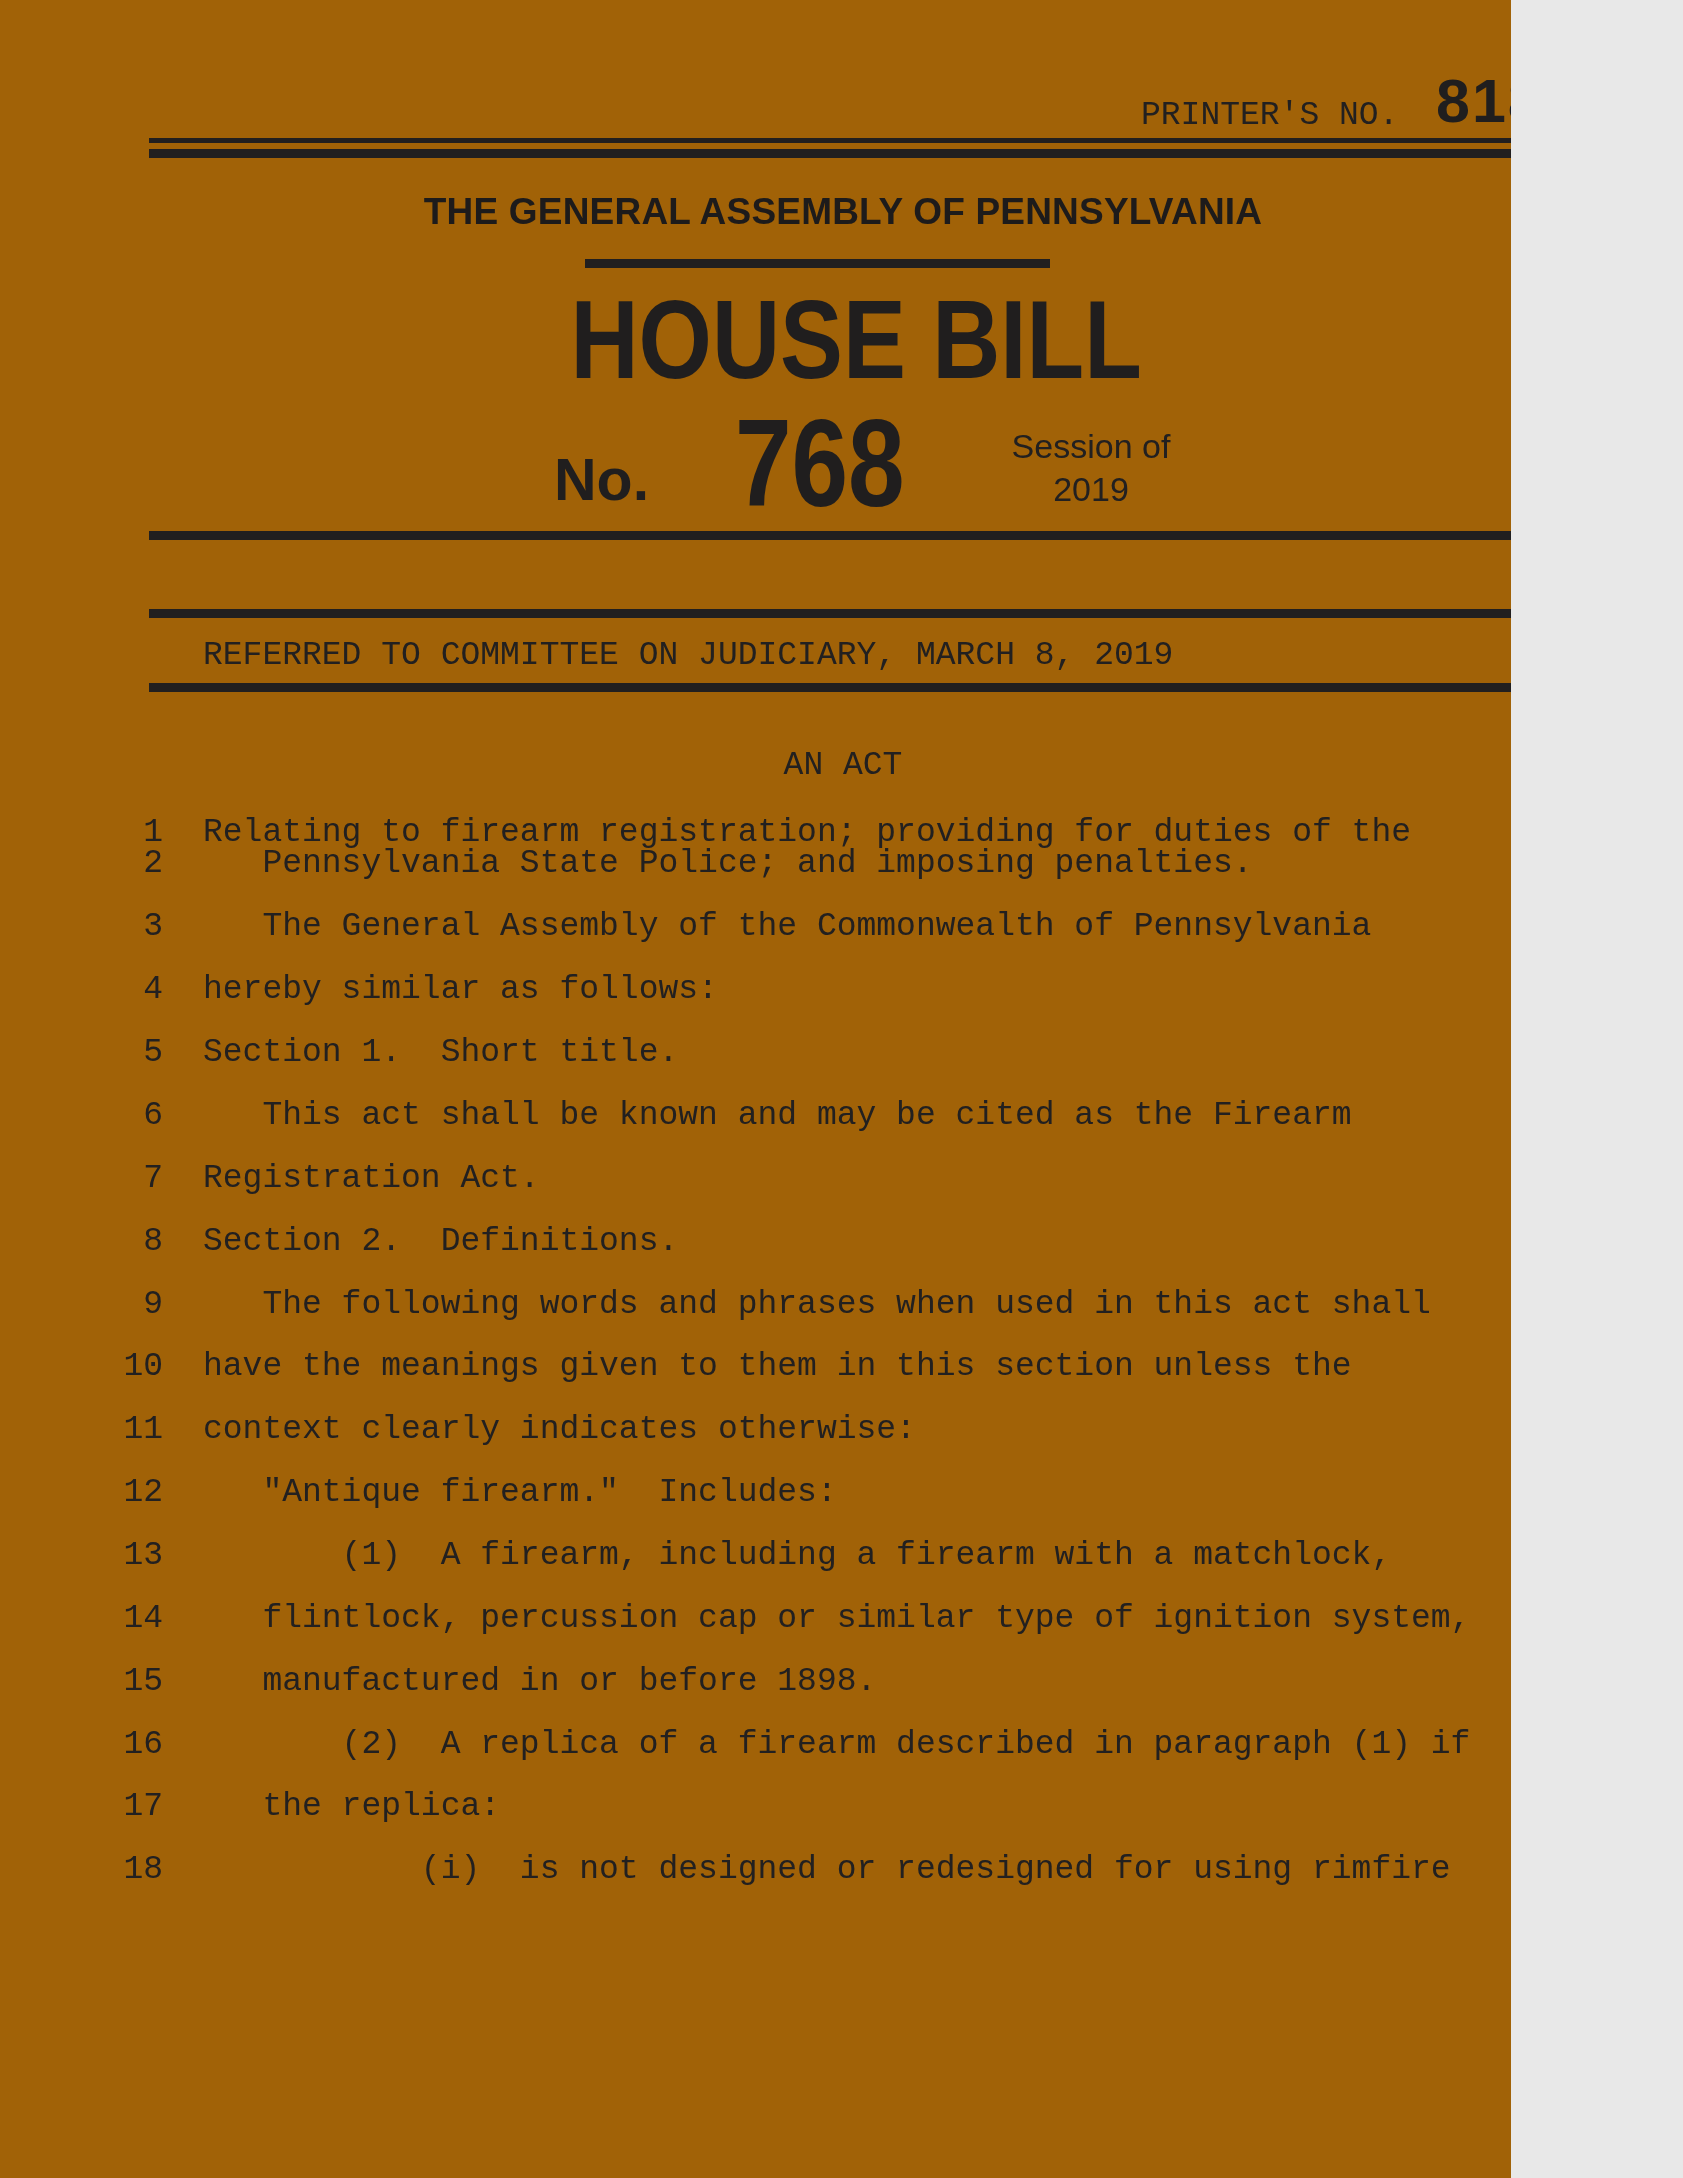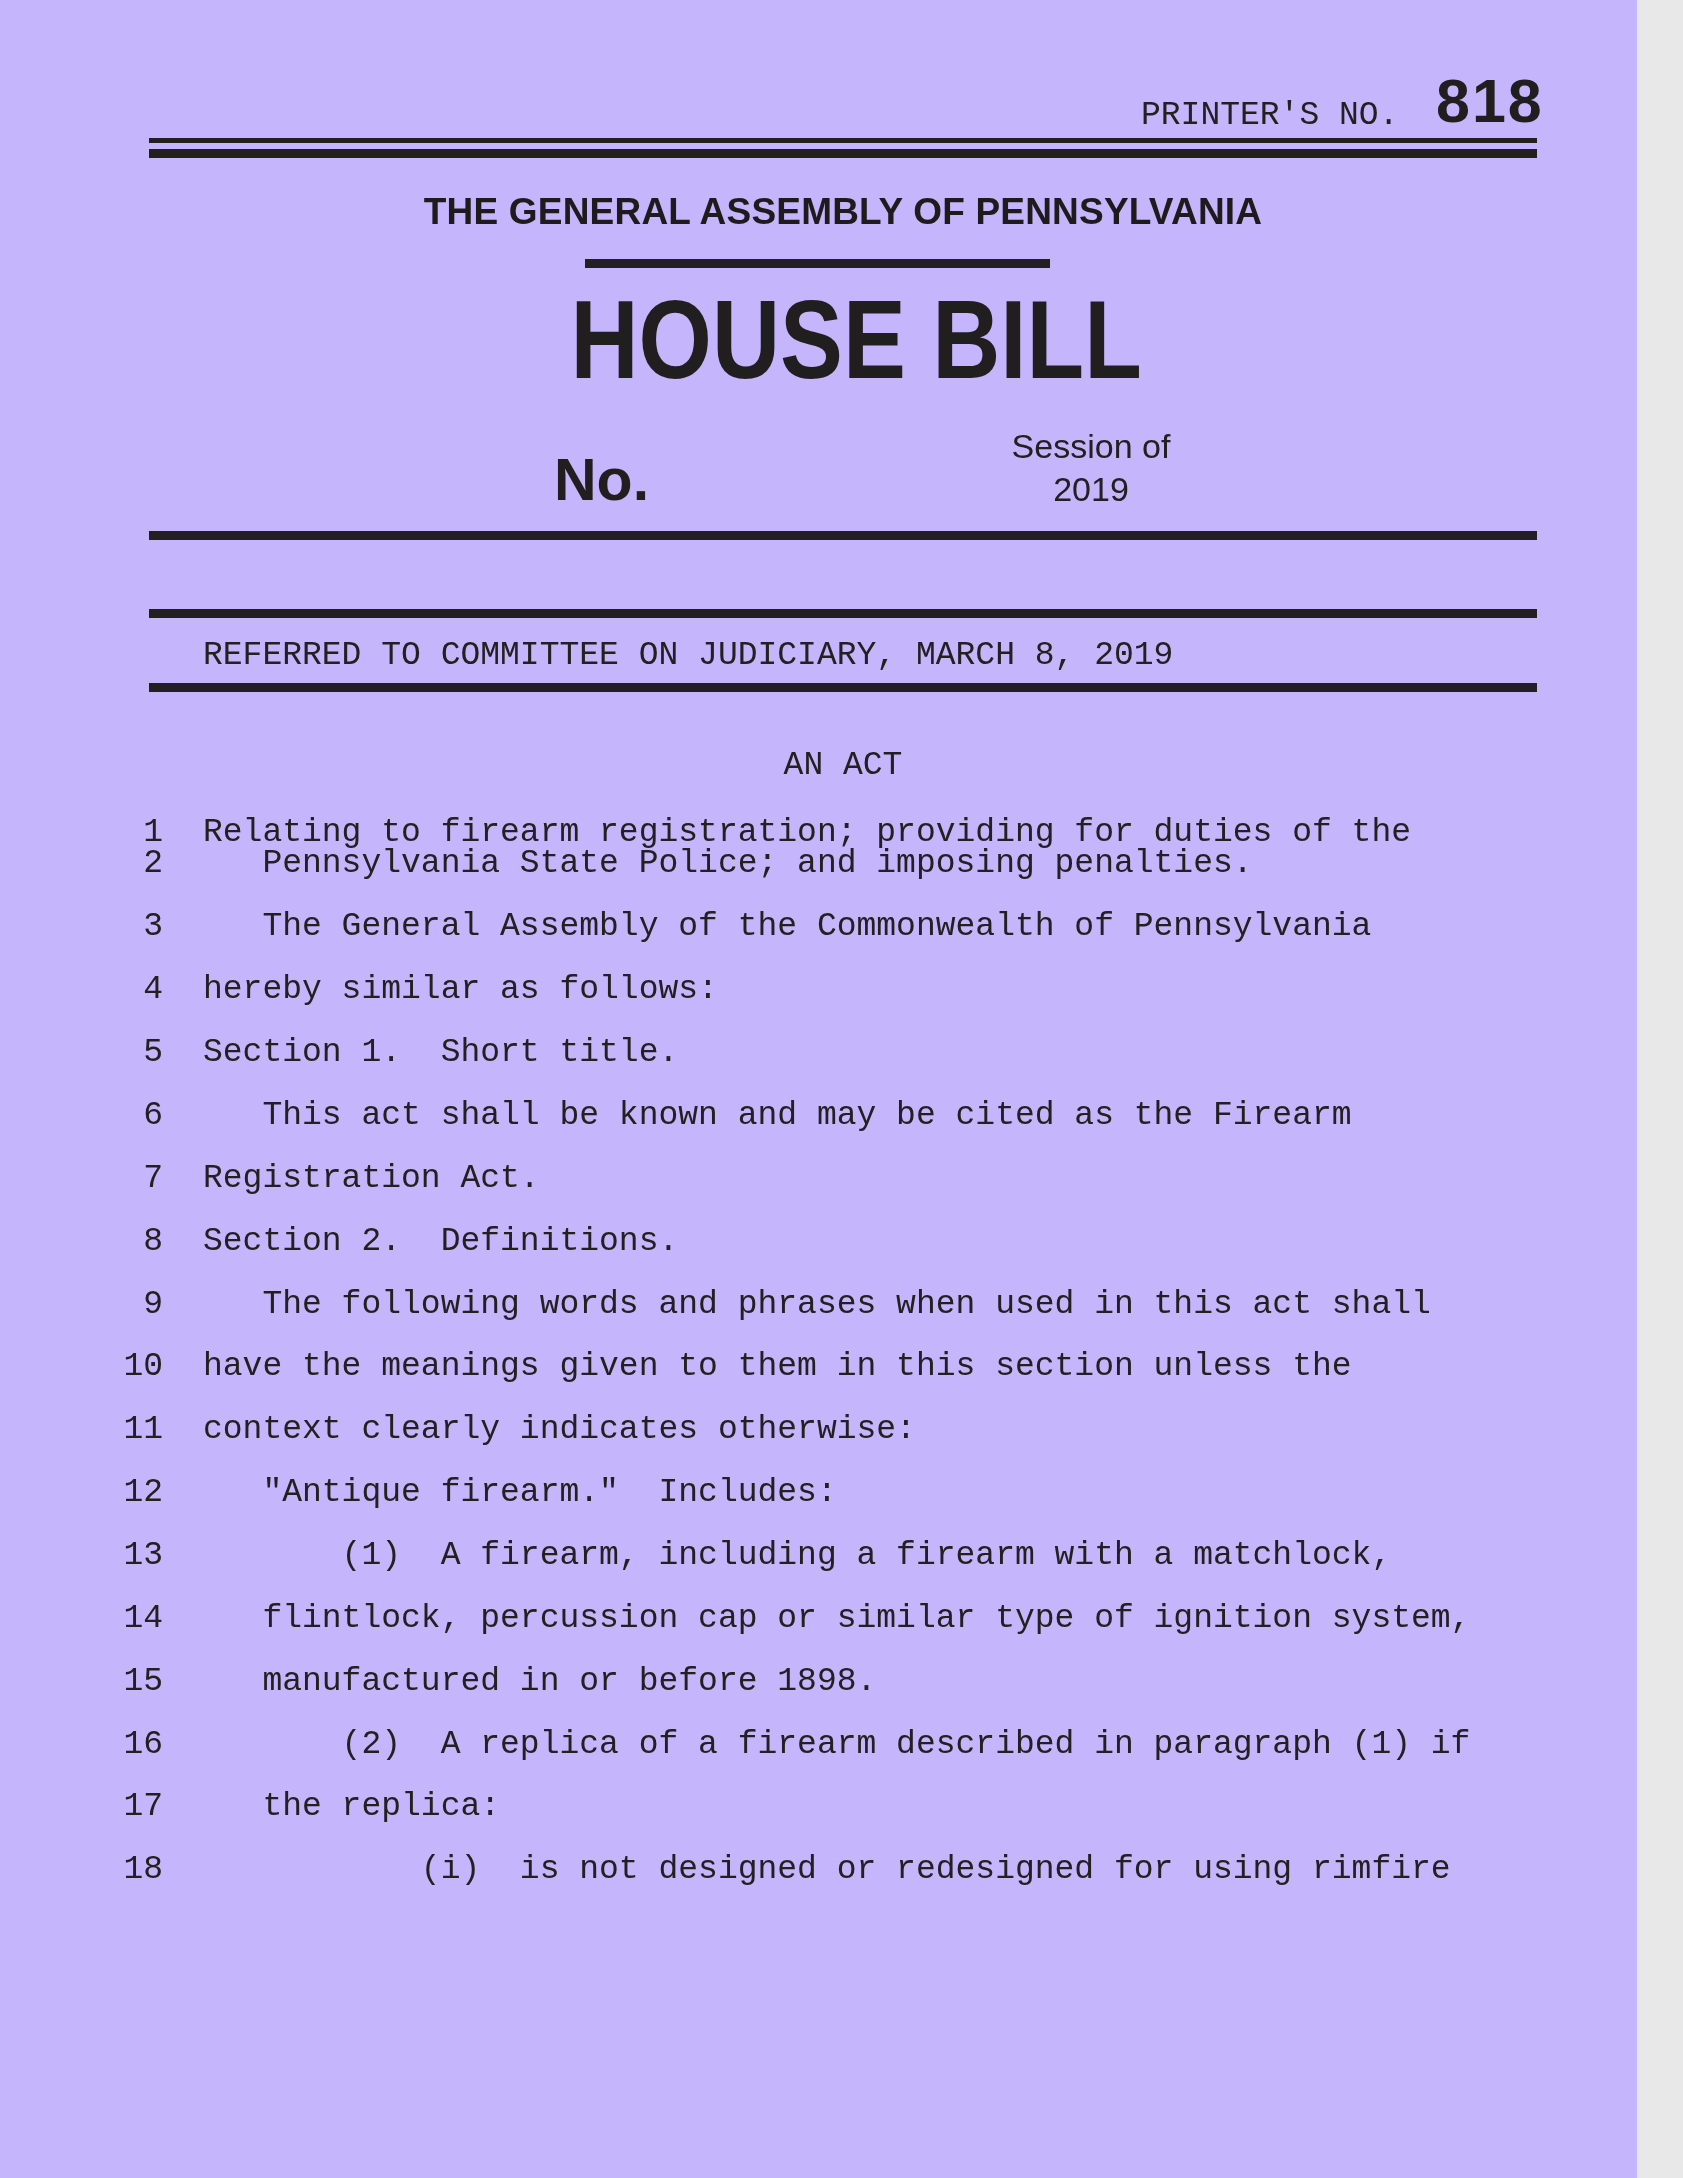--- a/index.html
+++ b/index.html
@@ -1,20 +1,20 @@
 <!DOCTYPE html>
 <html><head>
 <meta charset="utf-8">
 <style>
   html, body { margin:0; padding:0; background:#e8e8e8; }
   .page {
     position: relative;
-    width: 1637px;
+    width: 1511px;
     height: 2178px;
-    background: #c4b5fd;
+    background: #a16207;
     color: #1d1b1b;
     overflow: hidden;
     font-family: "Liberation Sans", sans-serif;
   }
   .mono {
     font-family: "Liberation Mono", monospace;
     font-size: 33px;
     line-height: 33px;
     white-space: pre;
     color: #222020;
@@ -95,20 +95,23 @@
   <div class="rule rule-thick1"></div>
 
   <div class="assembly">THE GENERAL ASSEMBLY OF PENNSYLVANIA</div>
   <div class="short-bar"></div>
 
   <div class="house-bill">
     <span class="squeeze">HOUSE BILL</span>
   </div>
 
   <div class="no-label">No.</div>
+  <div class="bill-number">
+    <span class="squeeze">768</span>
+  </div>
 
   <div class="session-block">
     <div>Session of</div>
     <div>2019</div>
   </div>
 
   <div class="rule rule-a"></div>
   <div class="rule rule-b"></div>
   <div class="mono referred">REFERRED TO COMMITTEE ON JUDICIARY, MARCH 8, 2019</div>
   <div class="rule rule-c"></div>

